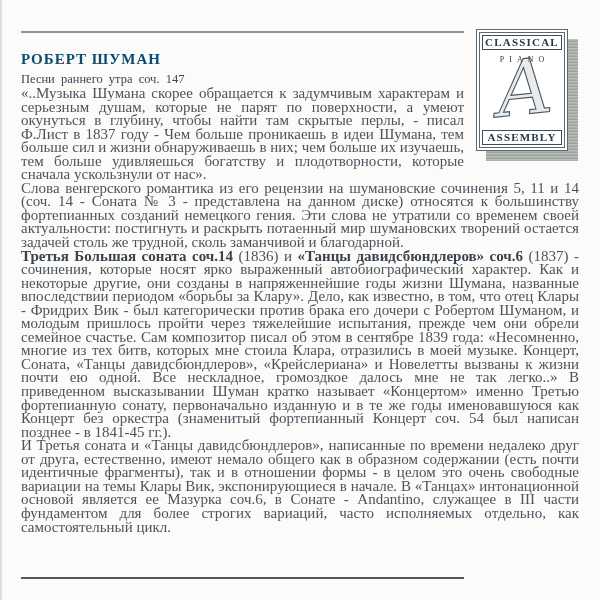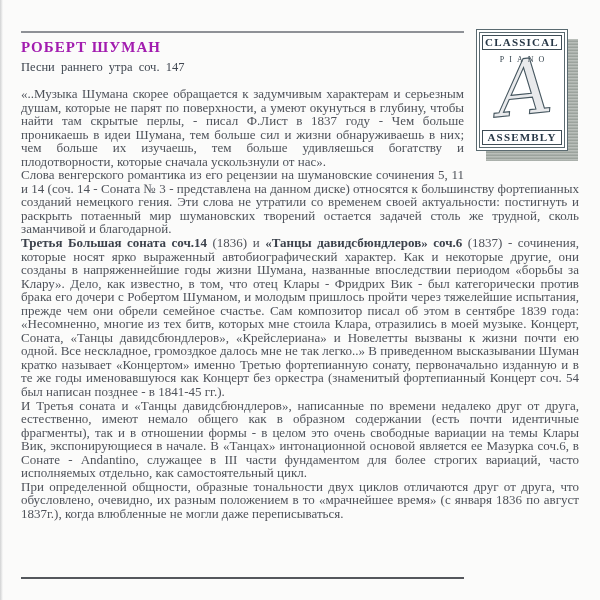--- a/index.html
+++ b/index.html
@@ -106,36 +106,36 @@
     font-size: 76px;
     line-height: 82px;
     color: rgba(70,85,95,0.12);
     -webkit-text-stroke: 1.1px #45565f;
     transform: rotate(-6deg);
     z-index: 1;
     pointer-events: none;
   }
   
   .page-title {
-    margin: 6px 0 0 0;
+    margin: 18px 0 0 0;
     font-size: 15px;
     font-weight: bold;
     letter-spacing: 1px;
-    color: #a21caf;
+    color: #0c4a6e;
   }
   .subtitle {
     margin: 3px 0 0 0;
     font-size: 12.5px;
     line-height: 16px;
     word-spacing: 3px;
     color: #3f4650;
   }
   .body-text {
-    margin-top: 12px;
-    font-size: 13px;
+    margin-top: 0;
+    font-size: 15px;
     line-height: 13.55px;
     color: #4e525a;
     text-align: justify;
   }
   .body-text p {
     margin: 0;
     padding: 0;
   }
   .body-text b {
     color: #3c424c;
@@ -162,17 +162,16 @@
   <div class="top-rule"></div>
 
   <h1 class="page-title">РОБЕРТ ШУМАН</h1>
   <div class="subtitle">Песни раннего утра соч. 147</div>
 
   <div class="body-text">
     <p>«..Музыка Шумана скорее обращается к задумчивым характерам и серьезным душам, которые не парят по поверхности, а умеют окунуться в глубину, чтобы найти там скрытые перлы, - писал Ф.Лист в 1837 году - Чем больше проникаешь в идеи Шумана, тем больше сил и жизни обнаруживаешь в них; чем больше их изучаешь, тем больше удивляешься богатству и плодотворности, которые сначала ускользнули от нас».</p>
     <p>Слова венгерского романтика из его рецензии на шумановские сочинения 5, 11 и 14 (соч. 14 - Соната № 3 - представлена на данном диске) относятся к большинству фортепианных созданий немецкого гения. Эти слова не утратили со временем своей актуальности: постигнуть и раскрыть потаенный мир шумановских творений остается задачей столь же трудной, сколь заманчивой и благодарной.</p>
     <p><b>Третья Большая соната соч.14</b><span> (1836) и </span><b>«Танцы давидсбюндлеров» соч.6</b><span> (1837) - сочинения, которые носят ярко выраженный автобиографический характер. Как и некоторые другие, они созданы в напряженнейшие годы жизни Шумана, названные впоследствии периодом «борьбы за Клару». Дело, как известно, в том, что отец Клары - Фридрих Вик - был категорически против брака его дочери с Робертом Шуманом, и молодым пришлось пройти через тяжелейшие испытания, прежде чем они обрели семейное счастье. Сам композитор писал об этом в сентябре 1839 года: «Несомненно, многие из тех битв, которых мне стоила Клара, отразились в моей музыке. Концерт, Соната, «Танцы давидсбюндлеров», «Крейслериана» и Новелетты вызваны к жизни почти ею одной. Все нескладное, громоздкое далось мне не так легко..» В приведенном высказывании Шуман кратко называет «Концертом» именно Третью фортепианную сонату, первоначально изданную и в те же годы именовавшуюся как Концерт без оркестра (знаменитый фортепианный Концерт соч. 54 был написан позднее - в 1841-45 гг.).</span></p>
     <p>И Третья соната и «Танцы давидсбюндлеров», написанные по времени недалеко друг от друга, естественно, имеют немало общего как в образном содержании (есть почти идентичные фрагменты), так и в отношении формы - в целом это очень свободные вариации на темы Клары Вик, экспонирующиеся в начале. В «Танцах» интонационной основой является ее Мазурка соч.6, в Сонате - Andantino, служащее в III части фундаментом для более строгих вариаций, часто исполняемых отдельно, как самостоятельный цикл.</p>
-    <p>При определенной общности, образные тональности двух циклов отличаются друг от друга, что обусловлено, очевидно, их разным положением в то «мрачнейшее время» (с января 1836 по август 1837г.), когда влюбленные не могли даже переписываться.</p>
   </div>
 
   <div class="bottom-rule"></div>
 </div>
 
 </body></html>

